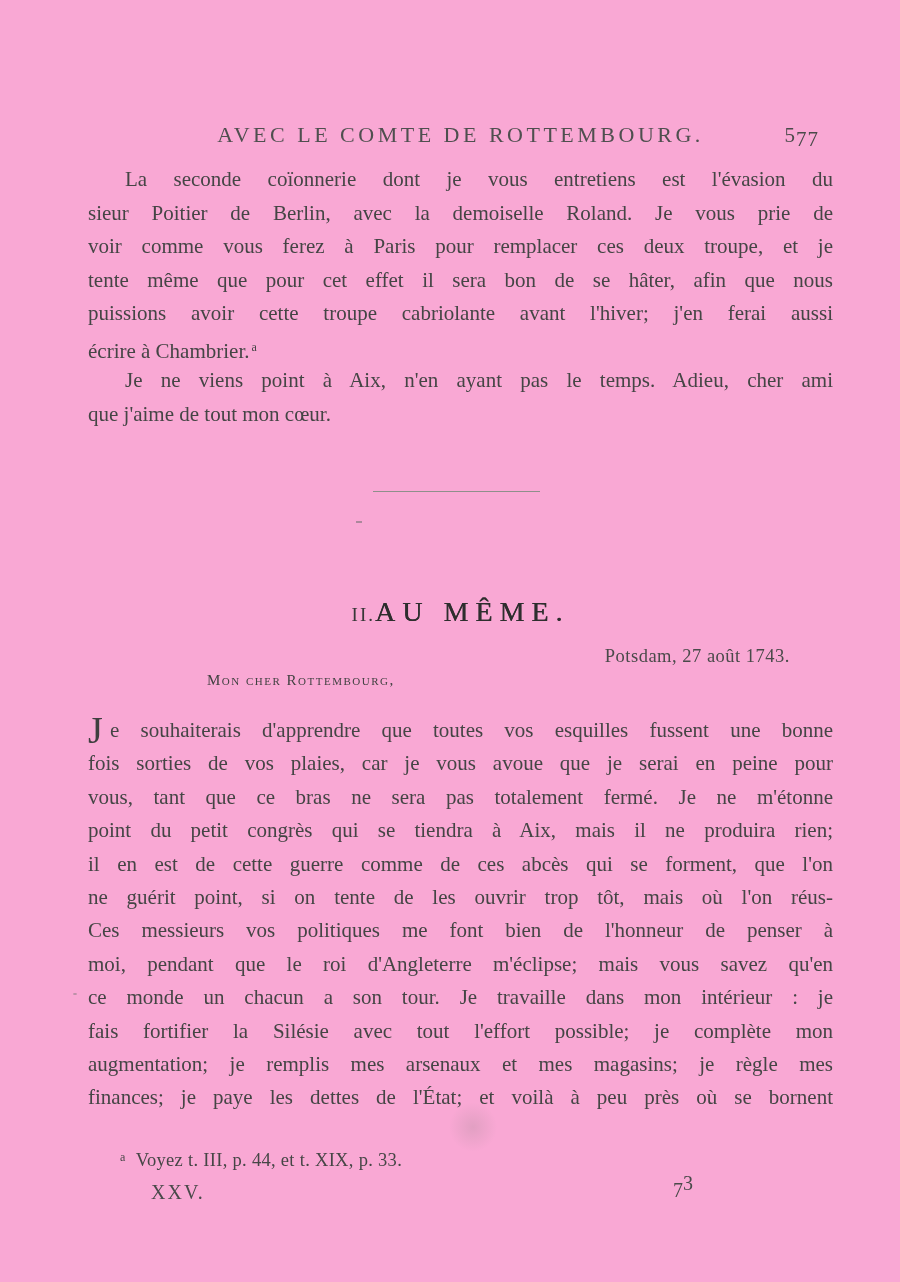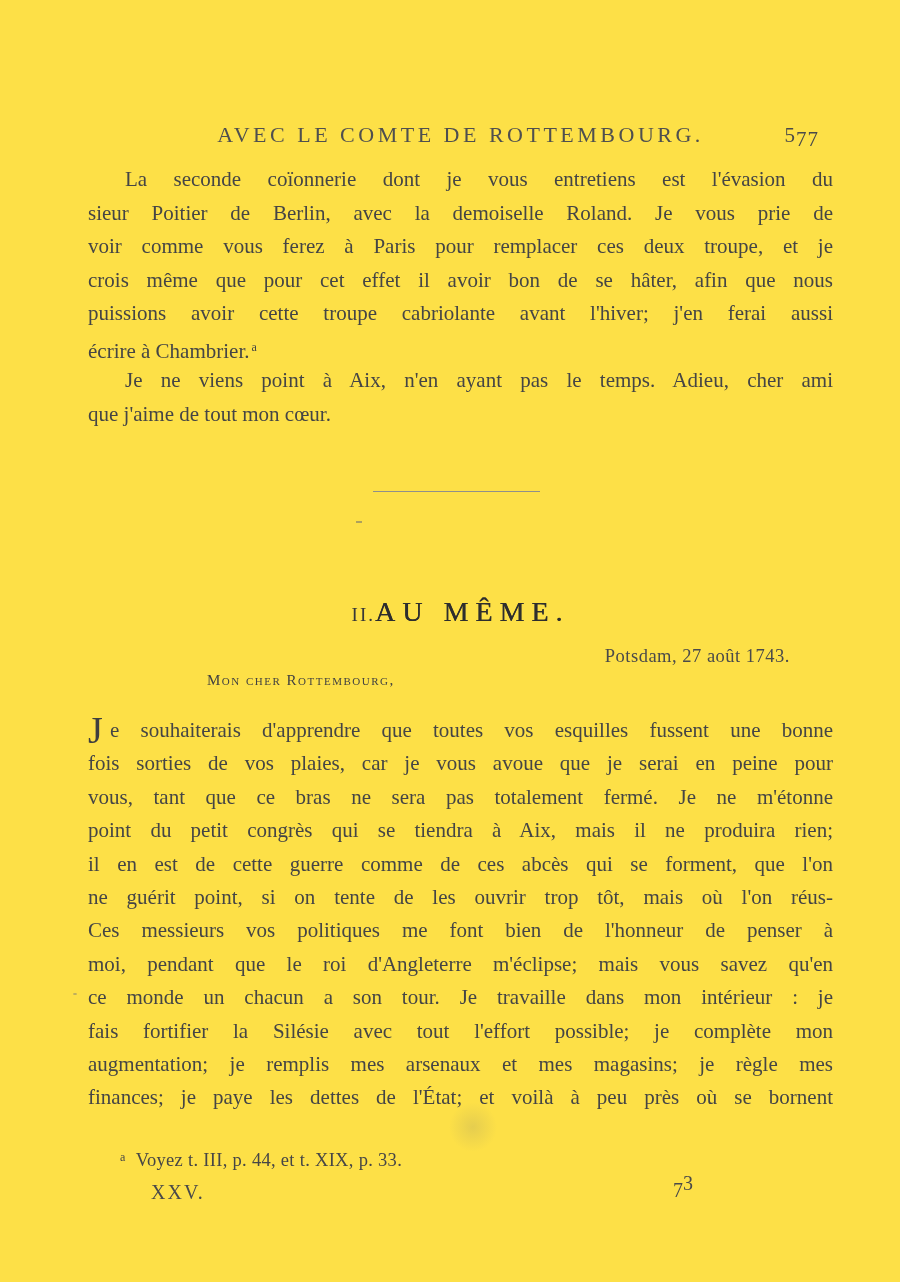--- a/index.html
+++ b/index.html
@@ -1,21 +1,21 @@
 <!DOCTYPE html>
 <html><head>
 <meta charset="utf-8">
 <style>
   html, body { margin: 0; padding: 0; background: #e8e8e4; }
   .page {
     position: relative;
     width: 900px;
     height: 1282px;
     margin: 0 auto;
-    background: #fde047;
+    background: #f9a8d4;
     overflow: hidden;
     font-family: "Liberation Serif", "DejaVu Serif", serif;
     color: #474747;
   }
 
   
   .running-head {
     position: absolute;
     top: 122px; left: 88px; width: 745px;
     height: 30px;
@@ -177,21 +177,21 @@
 
   <header class="running-head">
     <div class="rh-title">AVEC LE COMTE DE ROTTEMBOURG.</div>
     <div class="rh-page"><span>5</span><span class="os-low">77</span></div>
   </header>
 
   <section class="textblock" style="top:163px">
     <div class="line indent">La seconde coïonnerie dont je vous entretiens est l'évasion du</div>
     <div class="line">sieur Poitier de Berlin, avec la demoiselle Roland. Je vous prie de</div>
     <div class="line">voir comme vous ferez à Paris pour remplacer ces deux troupe, et je</div>
-    <div class="line">crois même que pour cet effet il avoir bon de se hâter, afin que nous</div>
+    <div class="line">tente même que pour cet effet il sera bon de se hâter, afin que nous</div>
     <div class="line">puissions avoir cette troupe cabriolante avant l'hiver; j'en ferai aussi</div>
     <div class="line last"><span>écrire à Chambrier.</span><span class="sup-ref">a</span></div>
   </section>
 
   <section class="textblock" style="top:364px">
     <div class="line indent">Je ne viens point à Aix, n'en ayant pas le temps. Adieu, cher ami</div>
     <div class="line last">que j'aime de tout mon cœur.</div>
   </section>
 
   <div class="divider"></div>

